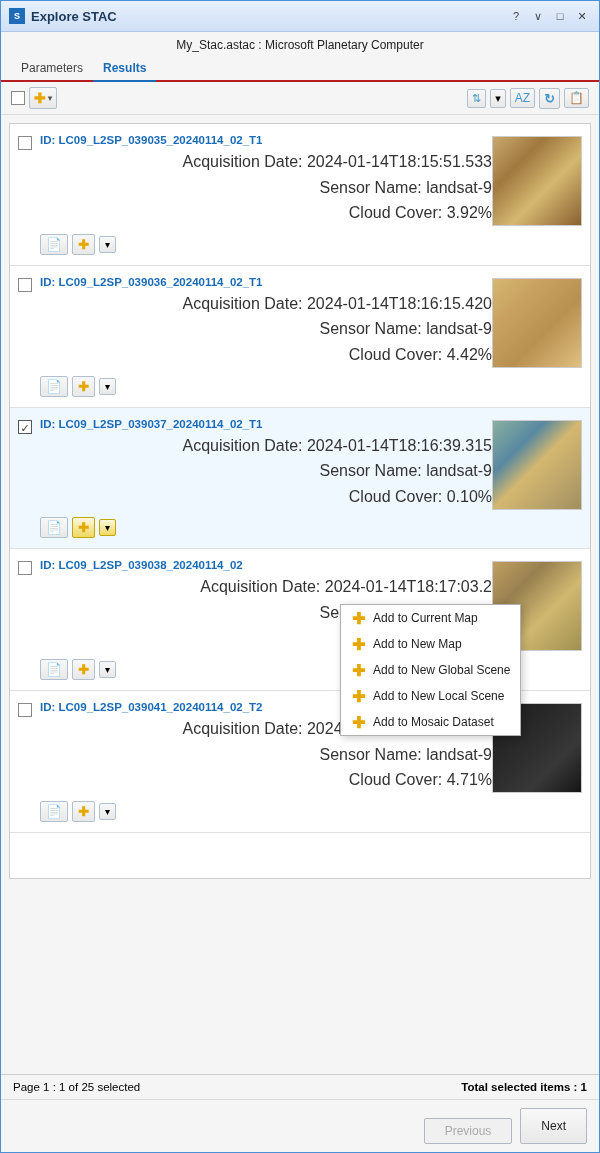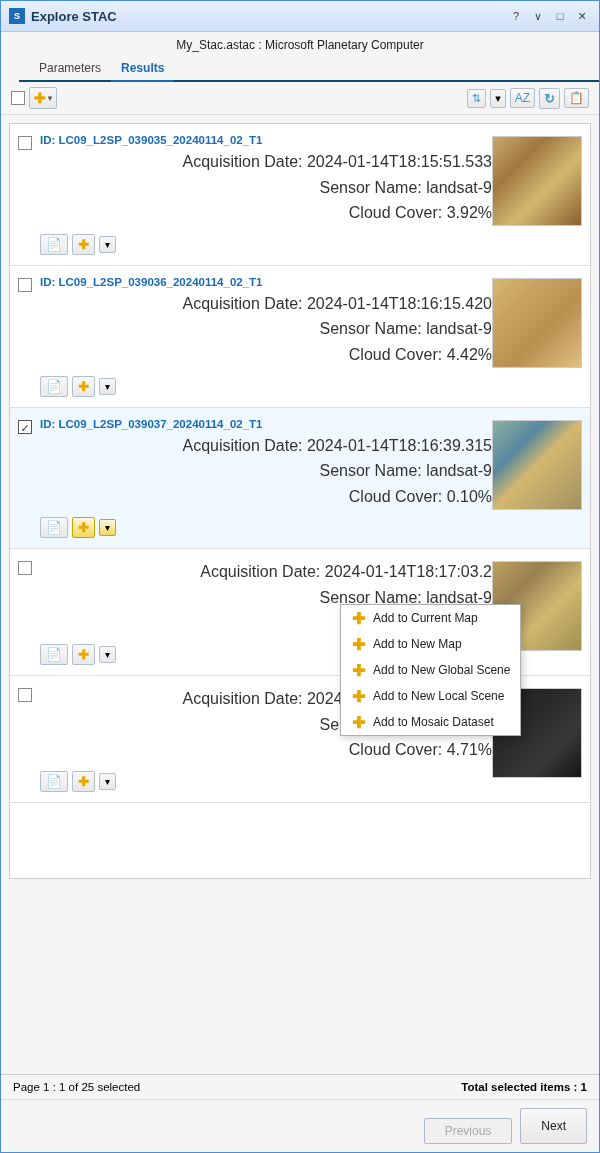--- a/index.html
+++ b/index.html
@@ -70,23 +70,22 @@
     .subtitle {
       text-align: center;
       padding: 6px 0 4px;
       font-size: 12px;
       color: #222;
       background: #f5f5f5;
     }
     .tabs {
       display: flex;
       padding: 0 10px;
-      border-bottom: 2px solid #0c4a6e;
+      border-bottom: 2px solid #b91c1c;
       background: #f5f5f5;
-      margin-left: 18px;
     }
     .tab {
       padding: 5px 10px;
       cursor: pointer;
       font-size: 12px;
       color: #444;
       border-bottom: 2px solid transparent;
       margin-bottom: -2px;
     }
     .tab.active {
@@ -465,20 +464,21 @@
           </div>
         </div>
         <div class="item-thumbnail">
           <div class="thumbnail-water"></div>
         </div>
       </div>
 
       <div class="result-item">
         <div class="item-checkbox"></div>
         <div class="item-info">
+          <div class="item-id">ID: LC09_L2SP_039038_20240114_02</div>
           <div class="item-meta">
             Acquisition Date: 2024-01-14T18:17:03.2<br>
             Sensor Name: landsat-9<br>
             Cloud Cover: 1.48%
           </div>
           <div class="item-actions">
             <button class="action-btn">
               <span class="copy-icon">📄</span>
             </button>
             <button class="action-btn">
@@ -490,20 +490,21 @@
           </div>
         </div>
         <div class="item-thumbnail">
           <div class="thumbnail-fourth"></div>
         </div>
       </div>
 
       <div class="result-item">
         <div class="item-checkbox"></div>
         <div class="item-info">
+          <div class="item-id">ID: LC09_L2SP_039041_20240114_02_T2</div>
           <div class="item-meta">
             Acquisition Date: 2024-01-14T18:18:14.888<br>
             Sensor Name: landsat-9<br>
             Cloud Cover: 4.71%
           </div>
           <div class="item-actions">
             <button class="action-btn">
               <span class="copy-icon">📄</span>
             </button>
             <button class="action-btn">

